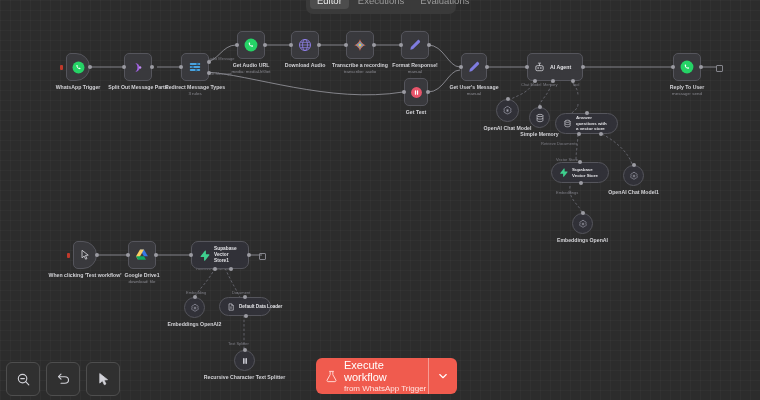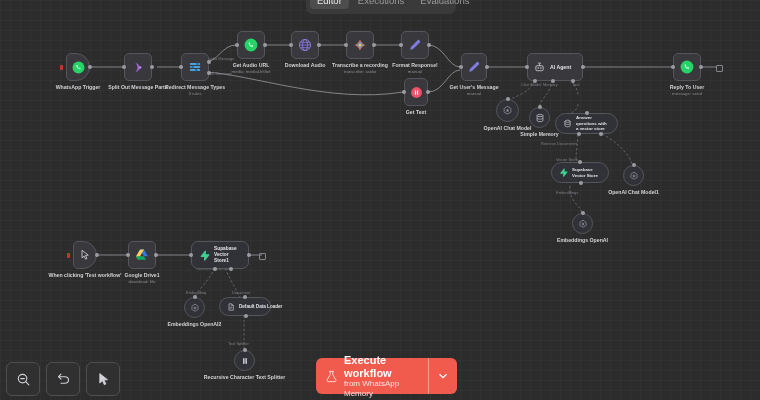--- a/index.html
+++ b/index.html
@@ -27,21 +27,21 @@
   .circ{background:#313138;border:1px solid #55555c;border-radius:50%;display:flex;align-items:center;justify-content:center;}
   .port{position:absolute;width:4px;height:4px;border-radius:50%;background:#9b9ba2;top:50%;margin-top:-2px;z-index:11;}
   .port.sq{border-radius:1px;width:5px;height:5px;margin-top:-2.5px;background:transparent;border:1px solid #85858c;}
   .redtick{position:absolute;width:3px;height:5px;background:#c0392b;border-radius:1px;top:50%;margin-top:-2.5px;}
   .ico{display:flex;align-items:center;justify-content:center;}
   .wlabel{position:absolute;font-size:4px;color:#7d7d85;white-space:nowrap;z-index:8;}
   #runbtn{position:absolute;left:316px;top:358px;width:141px;height:36px;background:#f05b4e;border-radius:6px;
     display:flex;align-items:stretch;z-index:45;}
   #runmain{flex:1;display:flex;align-items:center;gap:6px;padding-left:9px;}
   #runtxt{display:flex;flex-direction:column;line-height:1.15;}
-  #runtop{font-size:11px;color:#fff;font-weight:bold;}
+  #runtop{font-size:11px;color:#fff;font-weight:normal;}
   #runsub{font-size:8px;color:#ffe3e0;}
   #rundrop{width:28px;border-left:1px solid rgba(255,255,255,.4);display:flex;align-items:center;justify-content:center;}
   #toolbar{position:absolute;left:6px;top:362px;display:flex;gap:6px;z-index:45;}
   .tbtn{width:32px;height:32px;background:#303030;border:1px solid #4e4e4e;border-radius:6px;
     display:flex;align-items:center;justify-content:center;}
 </style>
 </head>
 <body>
 
 <div id="app">
@@ -478,21 +478,21 @@
   <div id="runbtn">
     <div id="runmain">
       <span class="ico">
         <svg width="13" height="13" viewBox="0 0 24 24">
             <path d="M9.5 2.5v6.2L4 18.5c-.8 1.3.2 3 1.7 3h12.6c1.5 0 2.5-1.7 1.7-3l-5.5-9.8V2.5" fill="none" stroke="#ffd9d4" stroke-width="1.8" stroke-linejoin="round"></path>
             <path d="M8.4 2.5h7.2" stroke="#ffd9d4" stroke-width="1.8" stroke-linecap="round"></path>
           </svg>
       </span>
       <span id="runtxt">
         <span id="runtop">Execute workflow</span>
-        <span id="runsub">from WhatsApp Memory</span>
+        <span id="runsub">from WhatsApp Trigger</span>
       </span>
     </div>
     <div id="rundrop">
       <span class="ico">
         <svg width="12" height="12" viewBox="0 0 24 24">
             <path d="M5.5 9l6.5 6.5L18.5 9" fill="none" stroke="#fff" stroke-width="2.2" stroke-linecap="round" stroke-linejoin="round"></path>
           </svg>
       </span>
     </div>
   </div>

